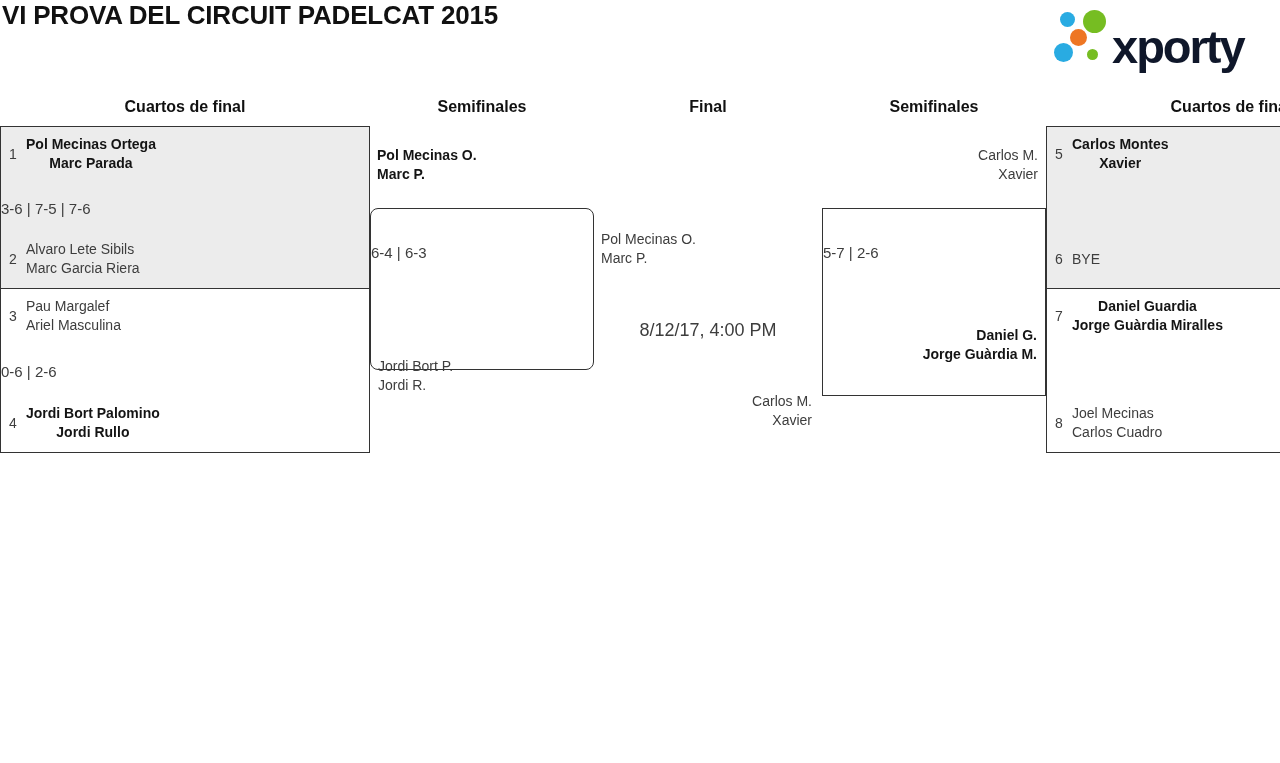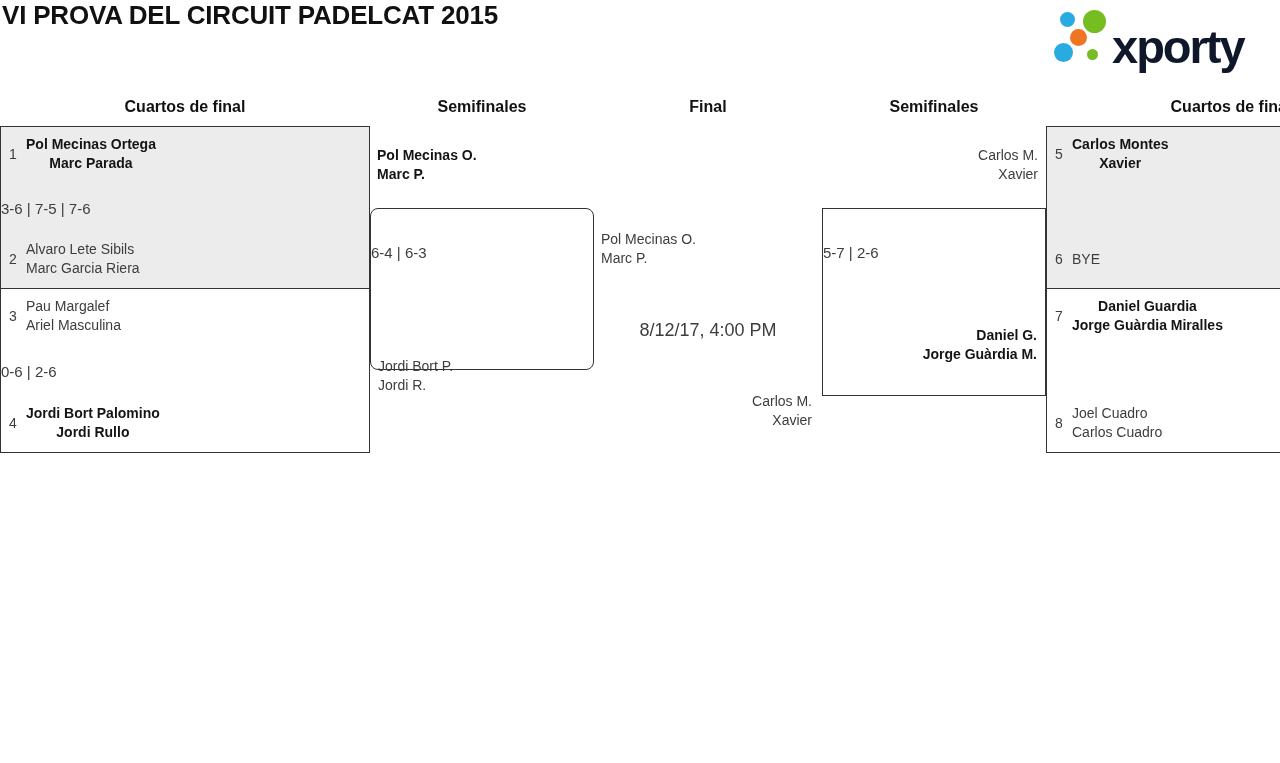--- a/index.html
+++ b/index.html
@@ -168,19 +168,19 @@
       <span class="seed">7</span>
       <span class="names">
         <span class="nline">Daniel Guardia</span>
         <span class="nline">Jorge Guàrdia Miralles</span>
       </span>
     </div>
     <div class="score"></div>
     <div class="slot slot-bottom">
       <span class="seed">8</span>
       <span class="names">
-        <span class="nline">Joel Cuadro</span>
+        <span class="nline">Joel Mecinas</span>
         <span class="nline">Carlos Cuadro</span>
       </span>
     </div>
   </div>
 
 </div>
 
 </body></html>

